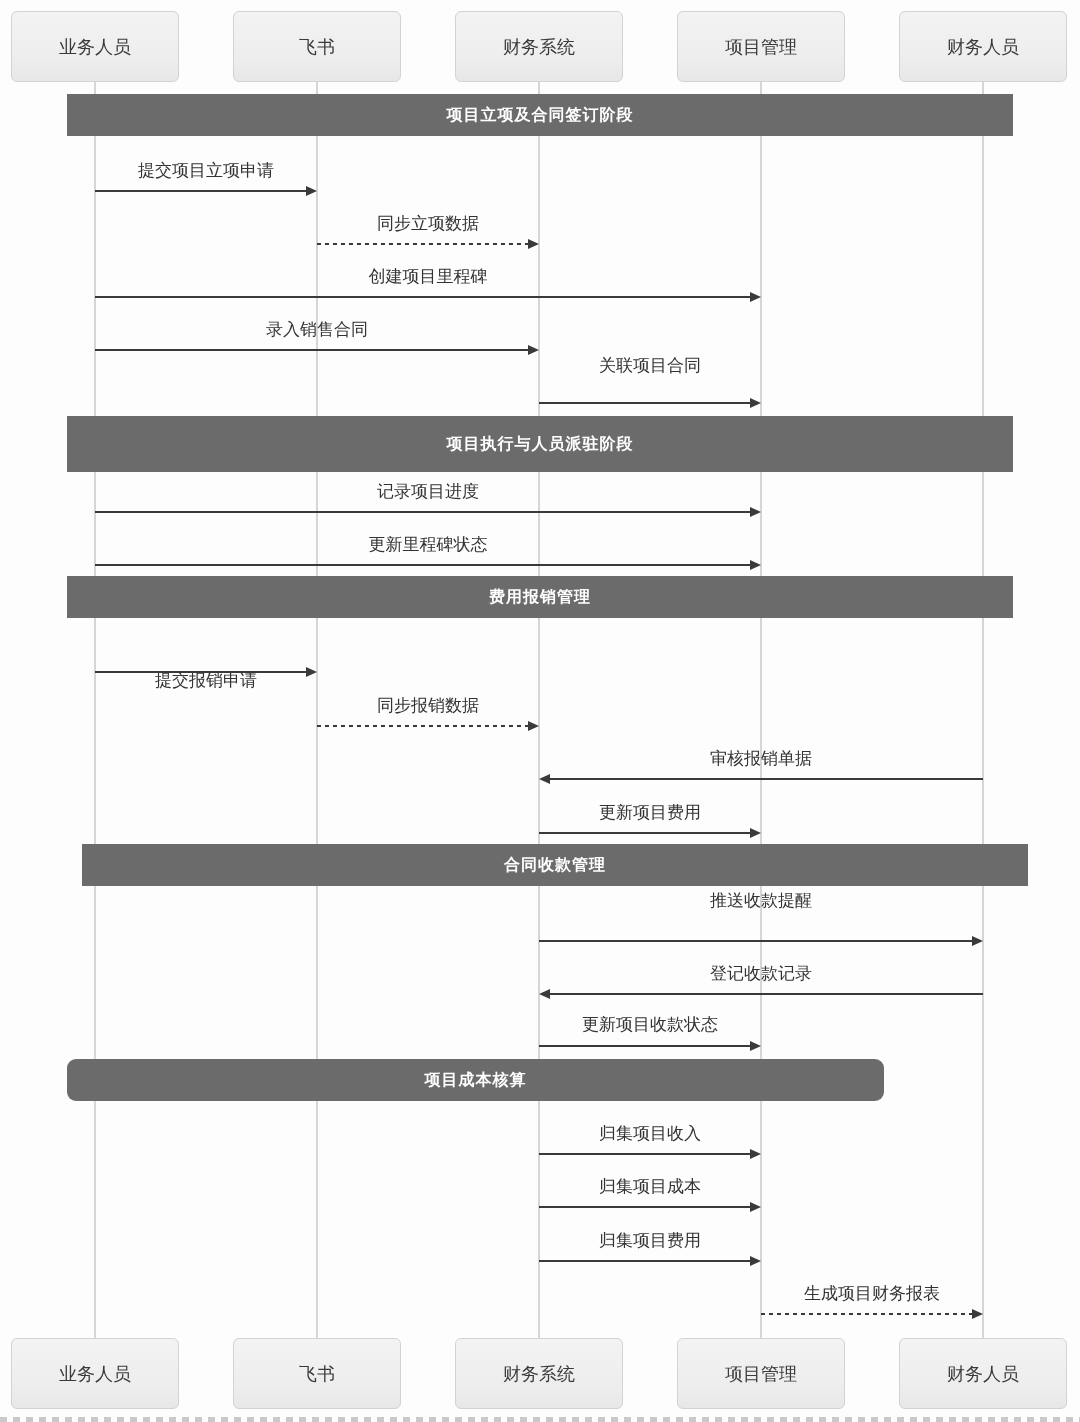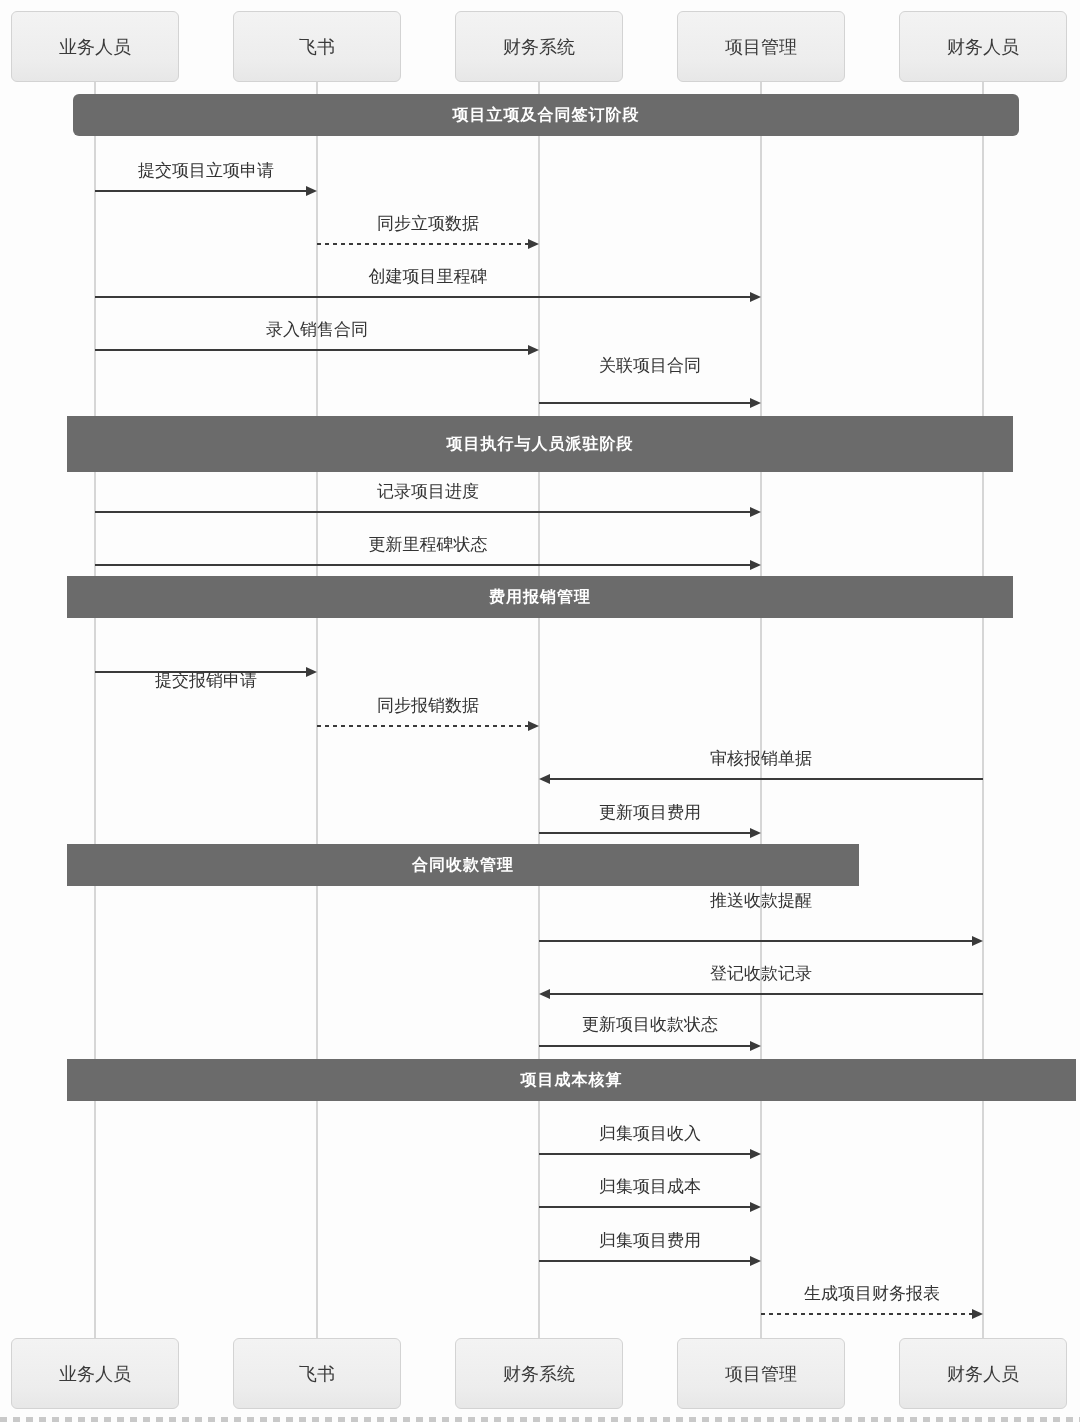--- a/index.html
+++ b/index.html
@@ -87,33 +87,33 @@
 
 <div id="canvas">
   <div id="layer-lifelines">
       <div class="lifeline" style="left: 94px; top: 82px; height: 1256px;"></div>
       <div class="lifeline" style="left: 316px; top: 82px; height: 1256px;"></div>
       <div class="lifeline" style="left: 538px; top: 82px; height: 1256px;"></div>
       <div class="lifeline" style="left: 760px; top: 82px; height: 1256px;"></div>
       <div class="lifeline" style="left: 982px; top: 82px; height: 1256px;"></div>
     </div>
   <div id="layer-phases">
-      <div class="phase-band" style="left: 73px; width: 946px; height: 42px; top: 94px; border-radius: 6px;">
+      <div class="phase-band" style="left: 67px; width: 946px; height: 42px; top: 94px;">
         <div>项目立项及合同签订阶段</div>
       </div>
       <div class="phase-band" style="left: 67px; width: 946px; height: 56px; top: 416px;">
         <div>项目执行与人员派驻阶段</div>
       </div>
       <div class="phase-band" style="left: 67px; width: 946px; height: 42px; top: 576px;">
         <div>费用报销管理</div>
       </div>
-      <div class="phase-band" style="left: 67px; width: 792px; height: 42px; top: 844px;">
+      <div class="phase-band" style="left: 82px; width: 946px; height: 42px; top: 844px;">
         <div>合同收款管理</div>
       </div>
-      <div class="phase-band" style="left: 67px; width: 1009px; height: 42px; top: 1059px;">
+      <div class="phase-band" style="left: 67px; width: 817px; height: 42px; top: 1059px; border-radius: 9px;">
         <div>项目成本核算</div>
       </div>
     </div>
   <div id="layer-messages">
       <div class="msg-label" style="left: 206px; top: 161px;">提交项目立项申请</div>
       <div class="msg-line" style="top: 190px; left: 95px; width: 212px;"></div>
       <div class="arrowhead right" style="top: 186px; left: 306px;"></div>
       <div class="msg-label" style="left: 428px; top: 214px;">同步立项数据</div>
       <div class="msg-line dashed" style="top: 243px; left: 317px; width: 212px;"></div>
       <div class="arrowhead right" style="top: 239px; left: 528px;"></div>

